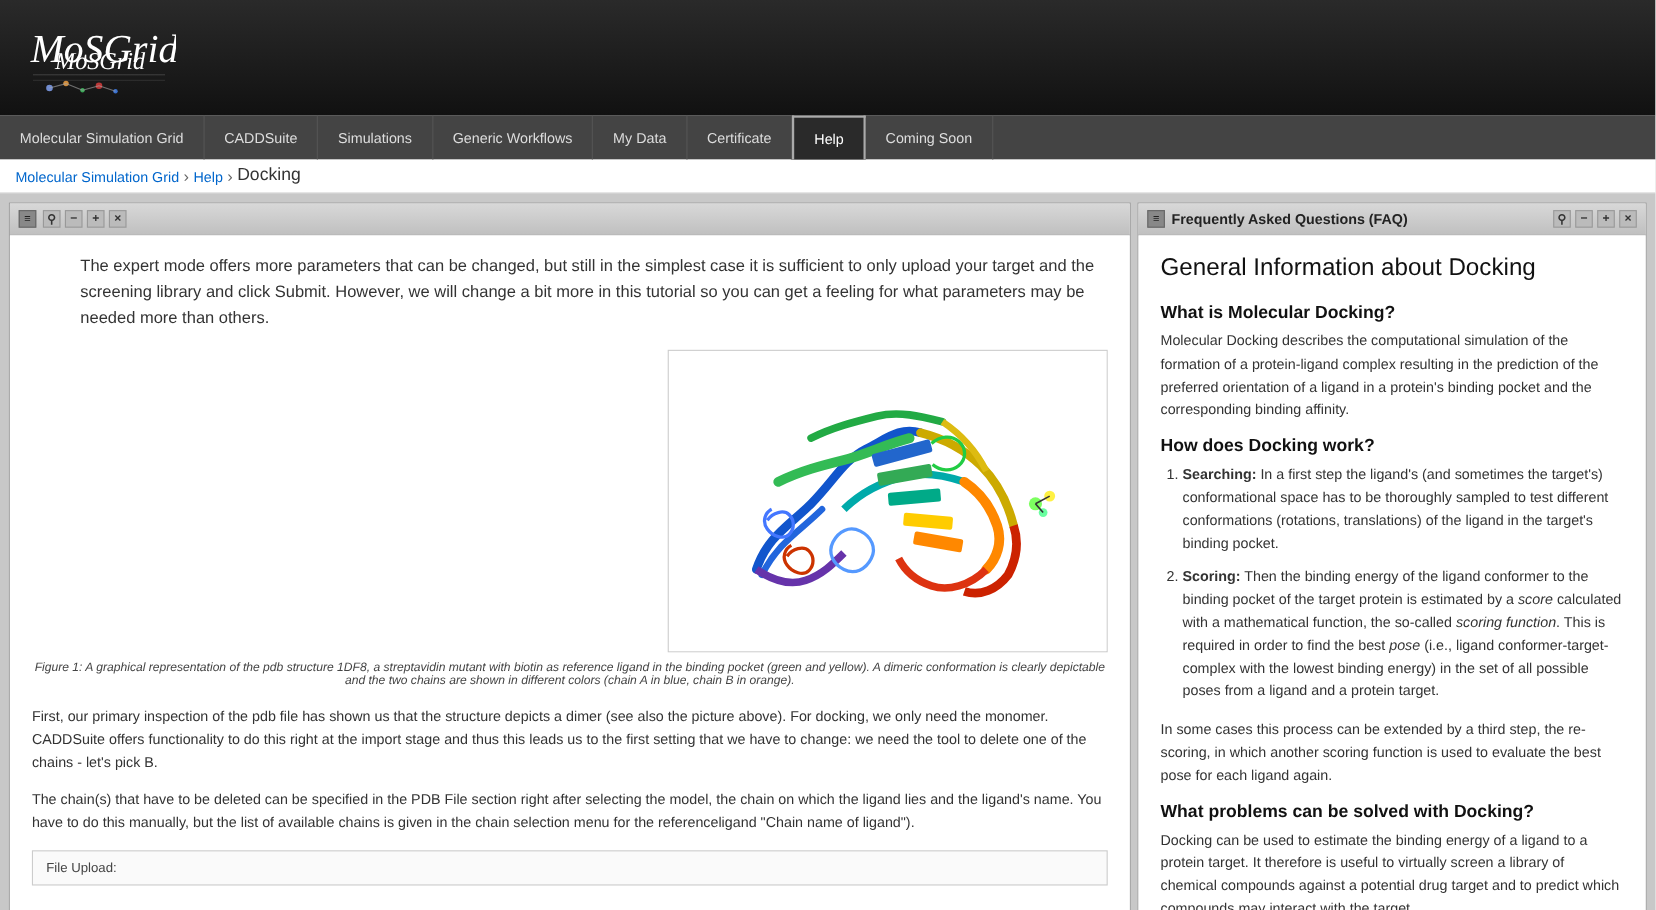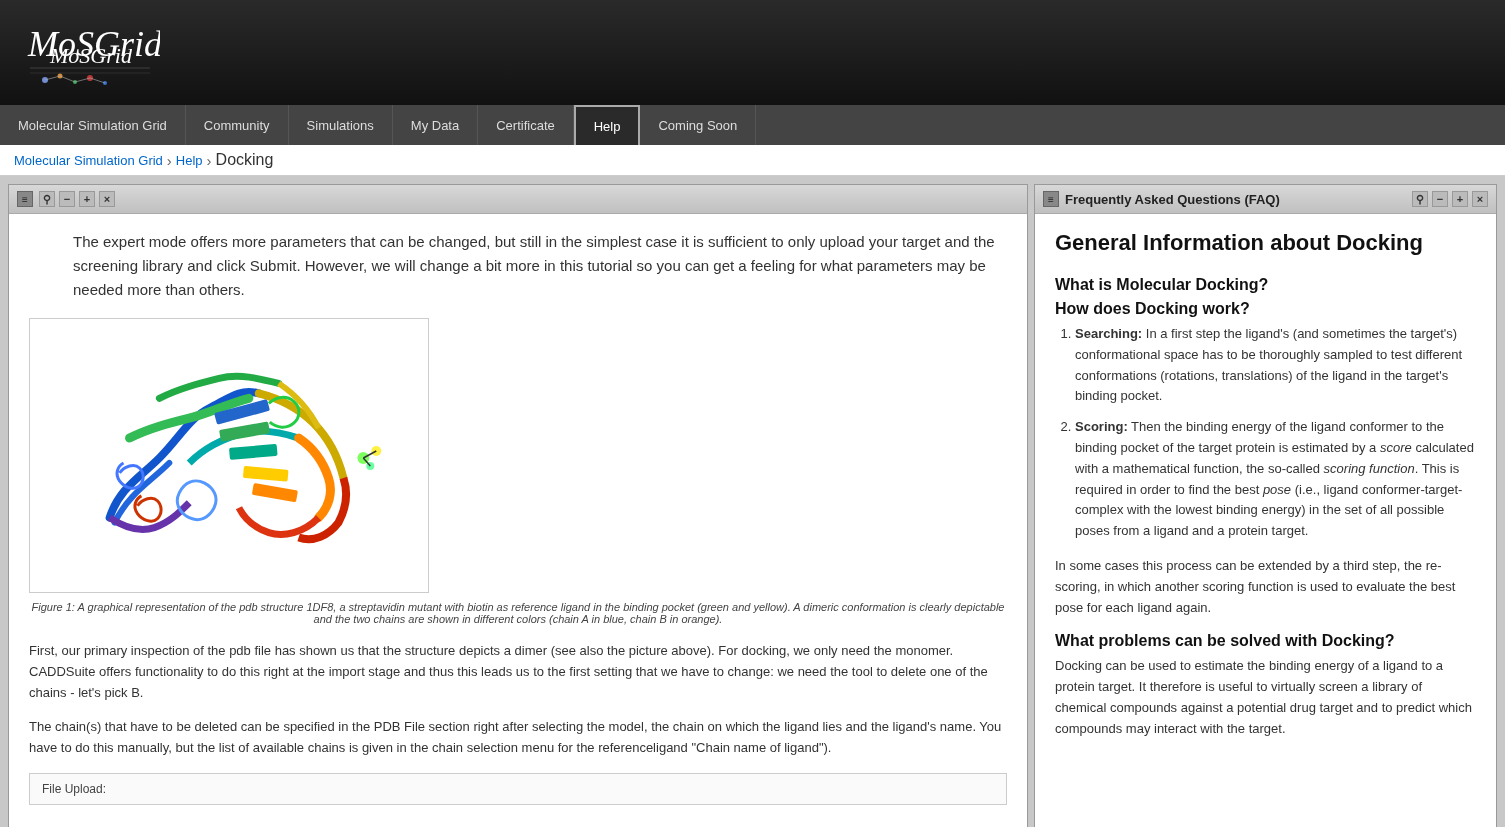--- a/index.html
+++ b/index.html
@@ -150,21 +150,21 @@
       font-size: 15px;
       line-height: 1.6;
       margin-bottom: 16px;
       color: #333;
       margin-left: 44px;
     }
 
     .protein-figure {
       display: flex;
       flex-direction: column;
-      align-items: flex-start;
+      align-items: flex-end;
       margin-bottom: 16px;
     }
     .protein-image-container {
       width: 400px;
       height: 275px;
       border: 1px solid #ccc;
       background: #fff;
       display: flex;
       align-items: center;
       justify-content: center;
@@ -194,21 +194,21 @@
     }
     .pdb-section-title {
       font-size: 13px;
       font-weight: bold;
       margin-bottom: 6px;
     }
 
     
     .faq-main-title {
       font-size: 22px;
-      font-weight: bold;
+      font-weight: normal;
       margin-bottom: 20px;
       color: #111;
     }
     .faq-section-title {
       font-size: 16px;
       font-weight: bold;
       margin-bottom: 6px;
       color: #111;
     }
     .faq-text {
@@ -253,22 +253,23 @@
       <line x1="55" y1="74" x2="70" y2="70" stroke="#aaa" stroke-width="1" opacity="0.6"></line>
       <line x1="70" y1="70" x2="85" y2="75" stroke="#aaa" stroke-width="1" opacity="0.6"></line>
 
       <text x="8" y="48" font-family="serif" font-size="36" fill="white" font-style="italic" font-weight="normal">MoSGrid</text>
     </svg>
   </div>
 </div>
 
 <nav id="nav">
   <div class="nav-item">Molecular Simulation Grid</div>
-  <div class="nav-item">Community</div>
+  <div class="nav-item">CADDSuite</div>
   <div class="nav-item">Simulations</div>
+  <div class="nav-item">Generic Workflows</div>
   <div class="nav-item">My Data</div>
   <div class="nav-item">Certificate</div>
   <div class="nav-item active">Help</div>
   <div class="nav-item">Coming Soon</div>
 </nav>
 
 <div id="breadcrumb">
   <a class="breadcrumb-link">Molecular Simulation Grid</a>
   <span class="breadcrumb-sep">›</span>
   <a class="breadcrumb-link">Help</a>
@@ -354,20 +355,21 @@
         <div class="panel-ctrl-btn" title="pin">⚲</div>
         <div class="panel-ctrl-btn" title="minimize">−</div>
         <div class="panel-ctrl-btn" title="maximize">+</div>
         <div class="panel-ctrl-btn" title="close">×</div>
       </div>
     </div>
     <div class="panel-content">
       <div class="faq-main-title">General Information about Docking</div>
 
       <div class="faq-section-title">What is Molecular Docking?</div>
+      <p class="faq-text">Molecular Docking describes the computational simulation of the formation of a protein-ligand complex resulting in the prediction of the preferred orientation of a ligand in a protein's binding pocket and the corresponding binding affinity.</p>
 
       <div class="faq-section-title">How does Docking work?</div>
       <ol class="faq-list">
         <li>
           <strong>Searching:</strong><span> In a first step the ligand's (and sometimes the target's) conformational space has to be thoroughly sampled to test different conformations (rotations, translations) of the ligand in the target's binding pocket.</span>
         </li>
         <li>
           <strong>Scoring:</strong><span> Then the binding energy of the ligand conformer to the binding pocket of the target protein is estimated by a </span><em>score</em><span> calculated with a mathematical function, the so-called </span><em>scoring function</em><span>. This is required in order to find the best </span><em>pose</em><span> (i.e., ligand conformer-target-complex with the lowest binding energy) in the set of all possible poses from a ligand and a protein target.</span>
         </li>
       </ol>

